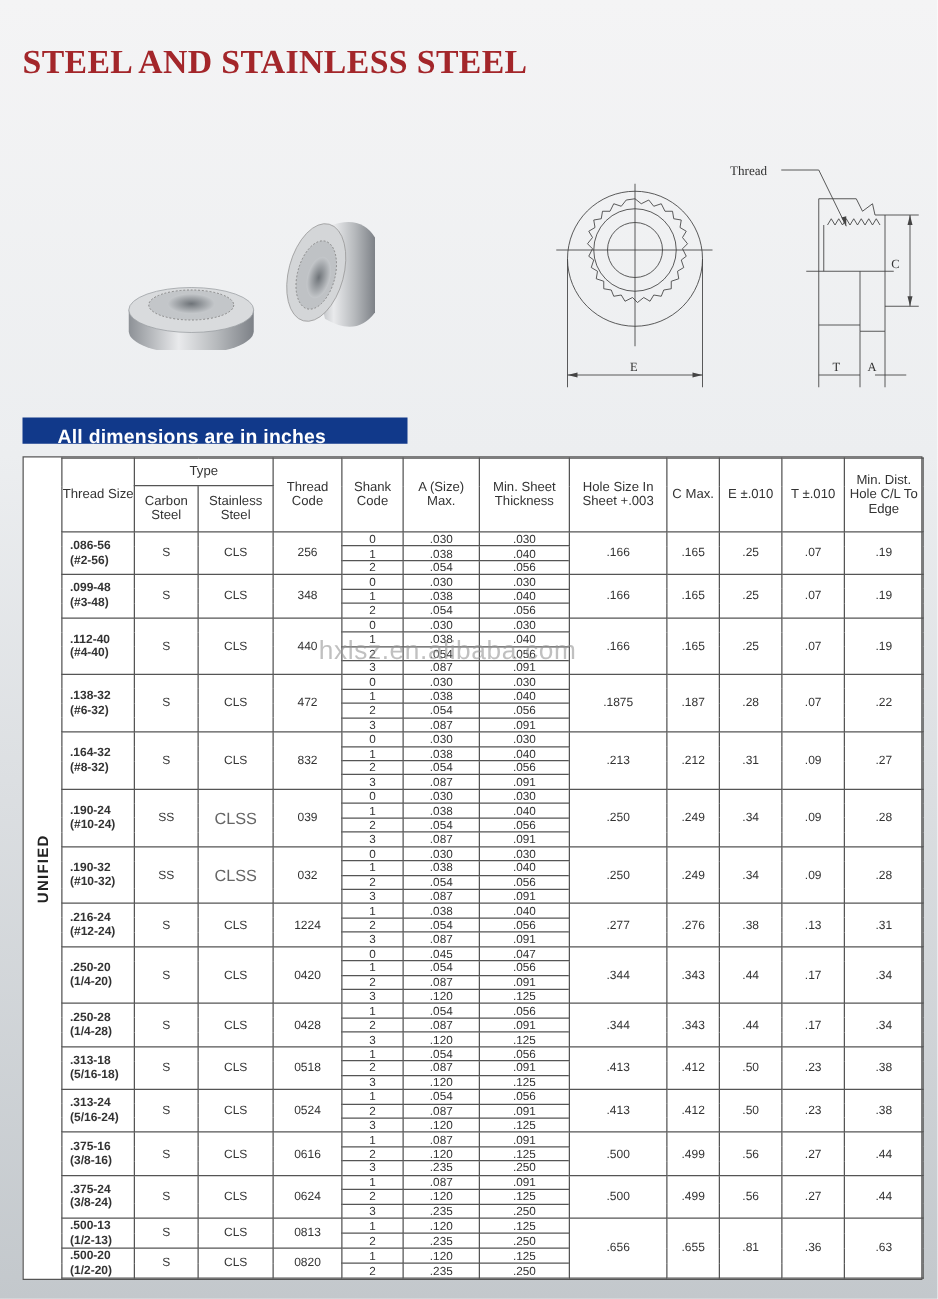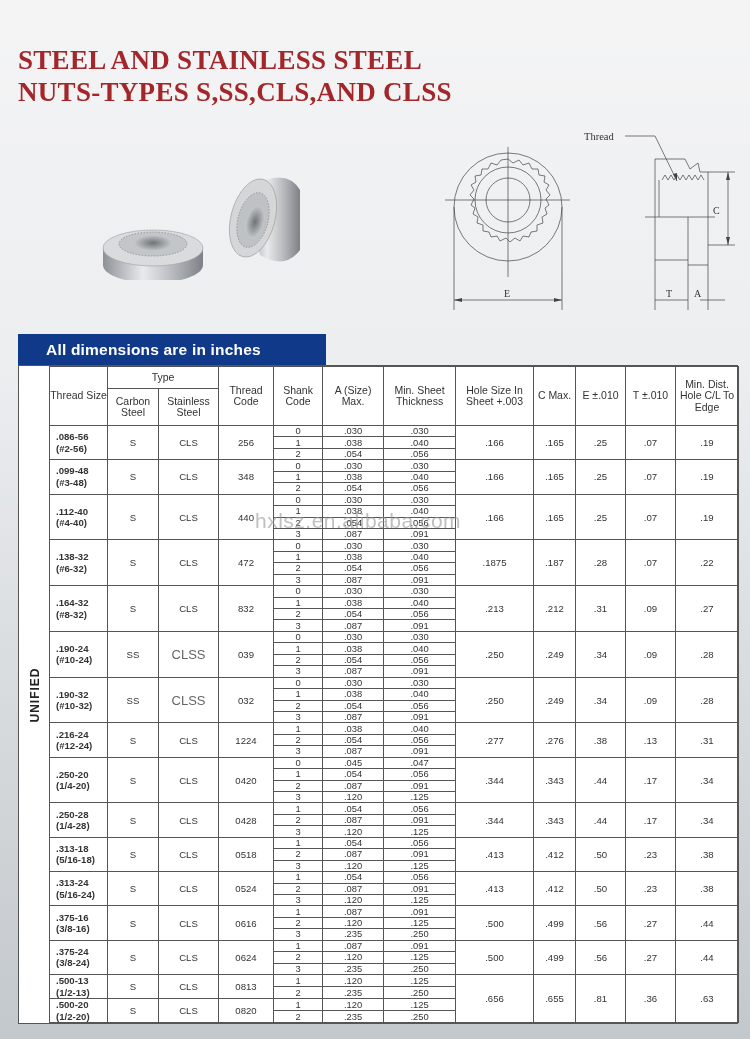--- a/index.html
+++ b/index.html
@@ -3,29 +3,29 @@
 <meta charset="utf-8">
 <style>
   * { box-sizing: border-box; margin: 0; padding: 0; }
   body {
     width: 750px; height: 1039px; overflow: hidden;
     background: linear-gradient(180deg, #f4f4f5 0%, #eceef0 35%, #dcdfe2 60%, #c3c8cc 100%);
     font-family: "Liberation Sans", sans-serif;
     position: relative;
   }
   .title {
-    position: absolute; left: 18px; top: 44px;
+    position: absolute; left: 18px; top: 33px;
     font-family: "Liberation Serif", serif; font-weight: bold;
     color: #a3262a; font-size: 27px; line-height: 32px; letter-spacing: 0.3px;
   }
   .photo { position: absolute; left: 95px; top: 160px; width: 220px; height: 120px; }
   .drawing { position: absolute; left: 430px; top: 125px; width: 310px; height: 185px; }
 
   .banner {
-    position: absolute; left: 18px; top: 334px; width: 308px; height: 32px;
+    position: absolute; left: 18px; top: 334px; width: 308px; height: 21px;
     background: #11398a; color: #fff; font-weight: bold; font-size: 15.5px;
     line-height: 31px; padding-left: 28px; letter-spacing: 0.2px;
   }
   .tablewrap {
     position: absolute; left: 18px; top: 365px; width: 720px; height: 659px;
     background: #fff; border: 1px solid #555;
   }
   table.spec {
     position: absolute; left: 30px; top: 0; width: 689px;
     border-collapse: collapse; table-layout: fixed;
@@ -50,21 +50,20 @@
   .watermark {
     position: absolute; left: 255px; top: 509px; font-size: 21px;
     color: rgba(150,150,150,0.6); letter-spacing: 0.5px; pointer-events: none;
   }
 </style>
 </head>
 <body>
 
 <div class="title">
   <div>STEEL AND STAINLESS STEEL</div>
-  <div>NUTS-TYPES S,SS,CLS,AND CLSS</div>
 </div>
 
 <svg class="photo" viewBox="0 0 220 120">
   <defs>
     <linearGradient id="metal" x1="0" x2="1">
       <stop offset="0" stop-color="#8d9196"></stop>
         <stop offset="0.4" stop-color="#e9eaec"></stop>
       <stop offset="0.7" stop-color="#b7babd"></stop>
         <stop offset="1" stop-color="#7d8187"></stop>
     </linearGradient>

